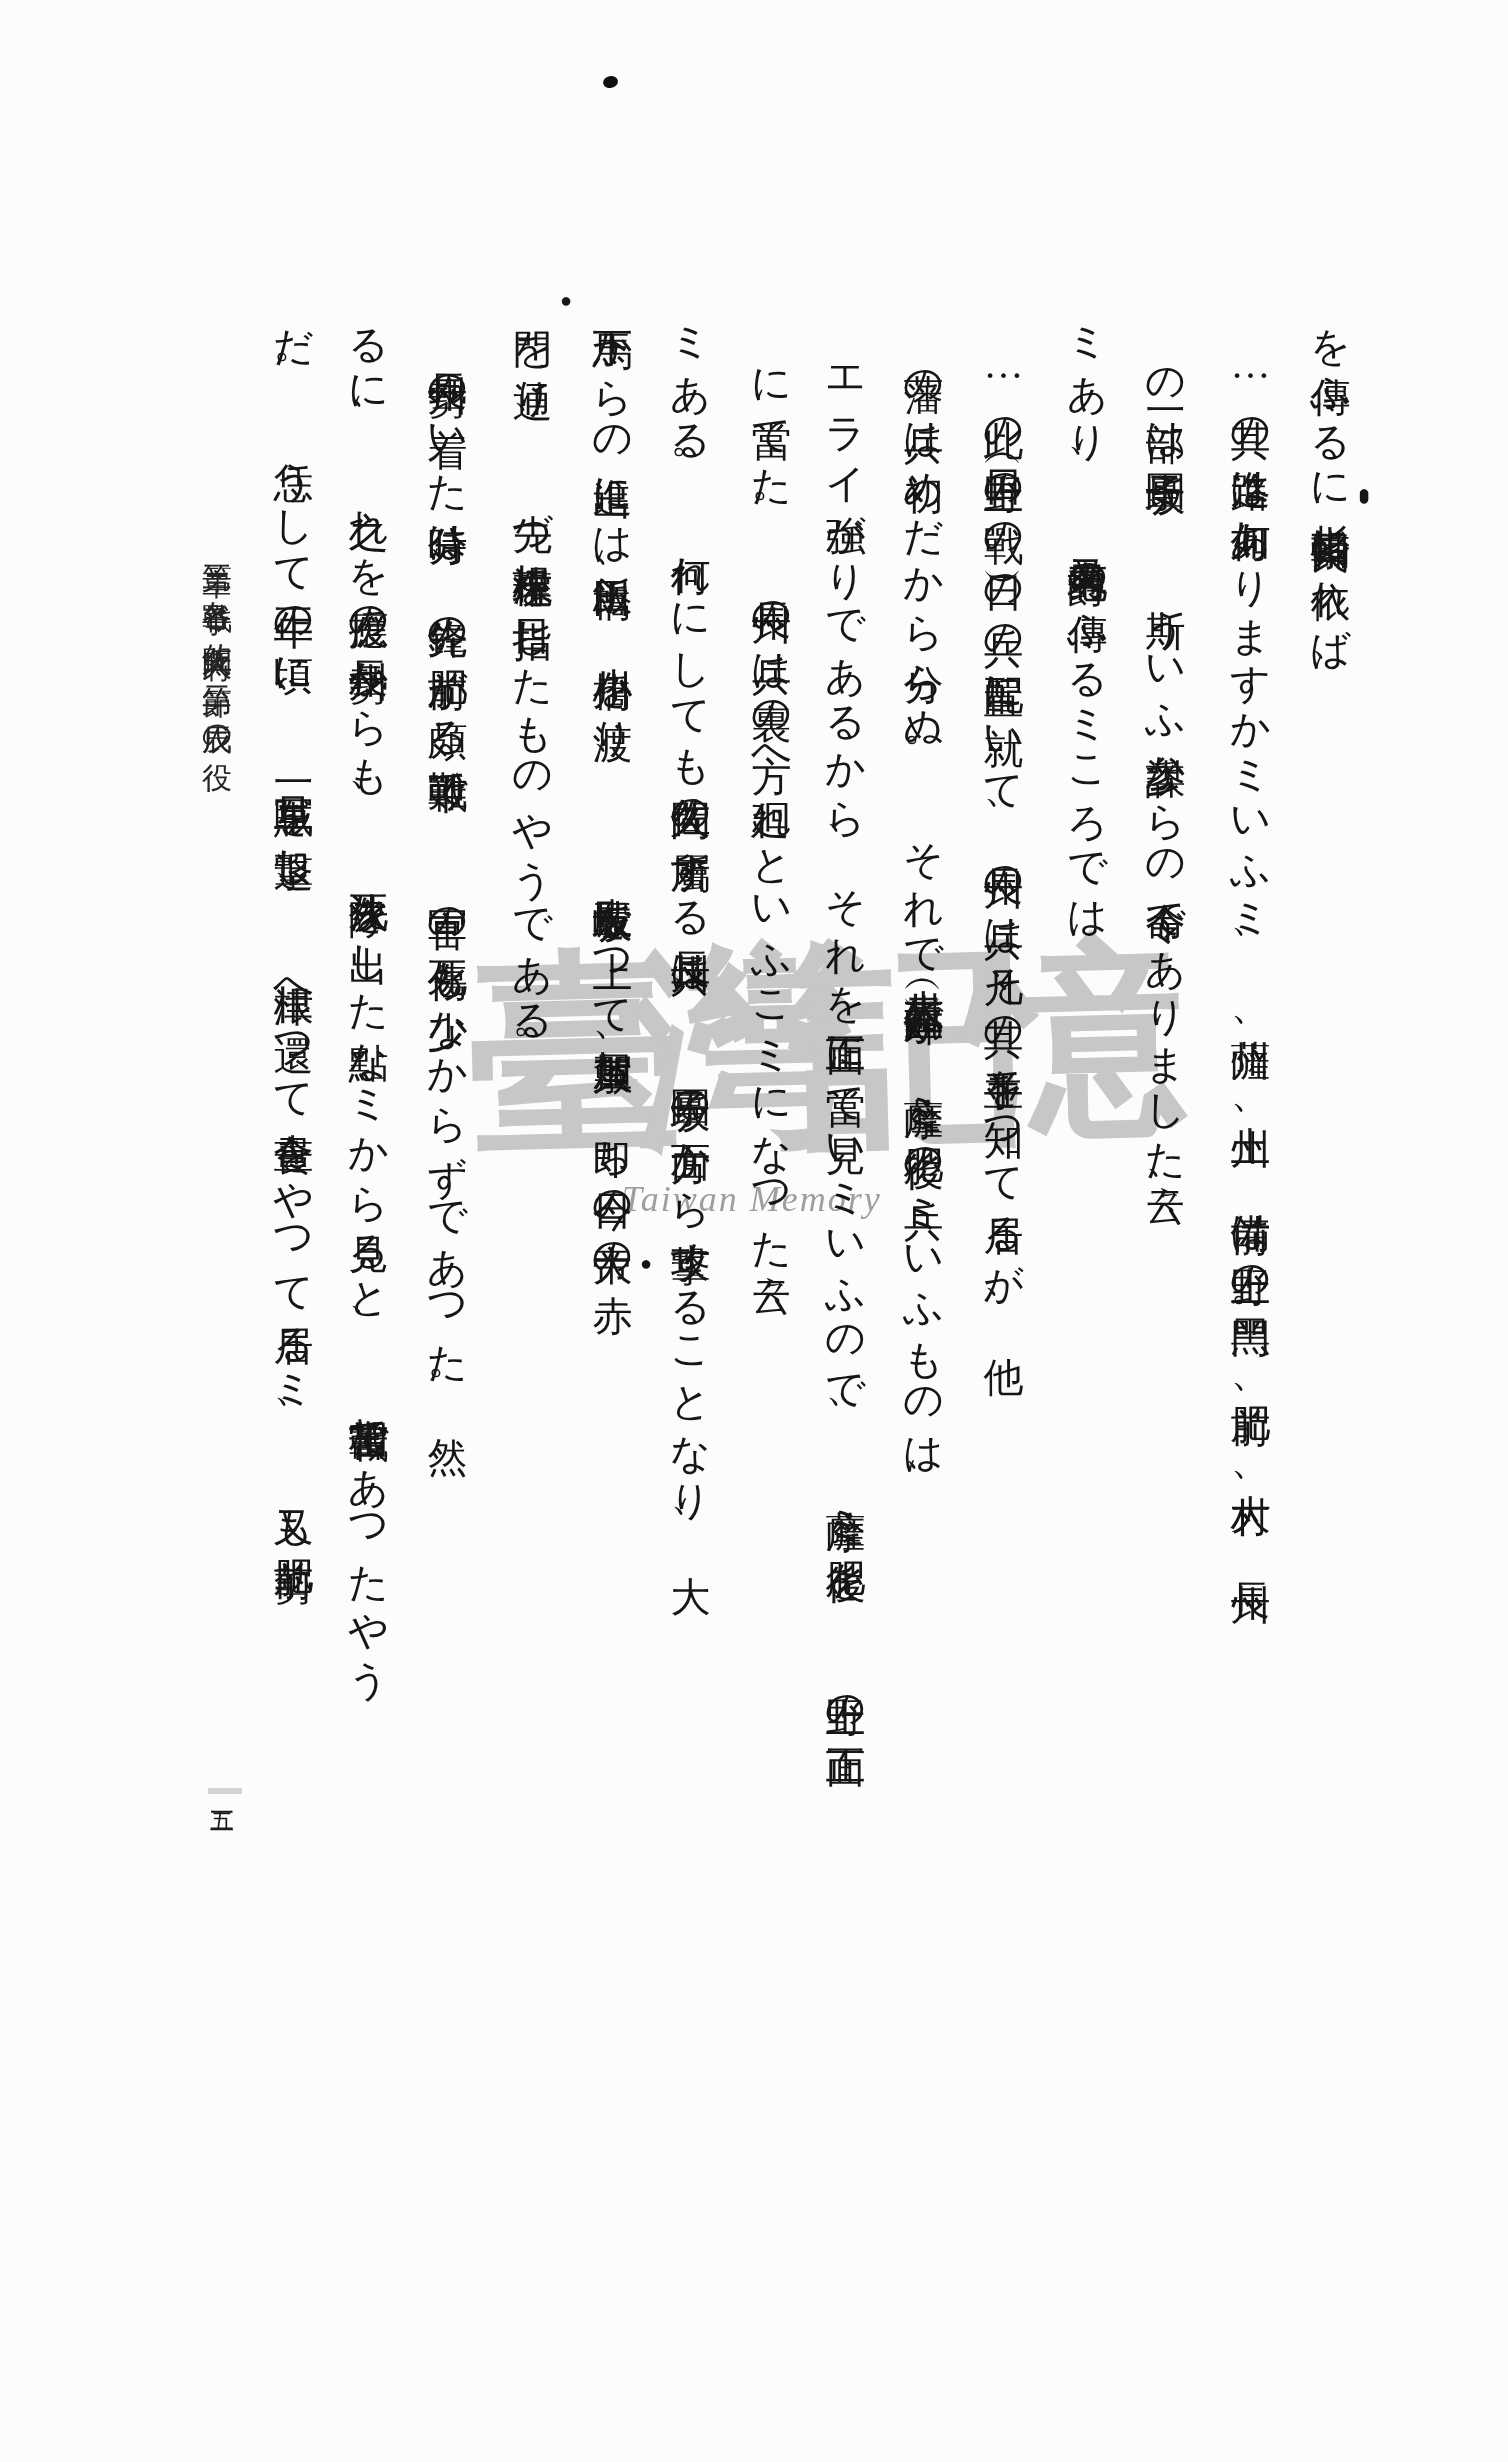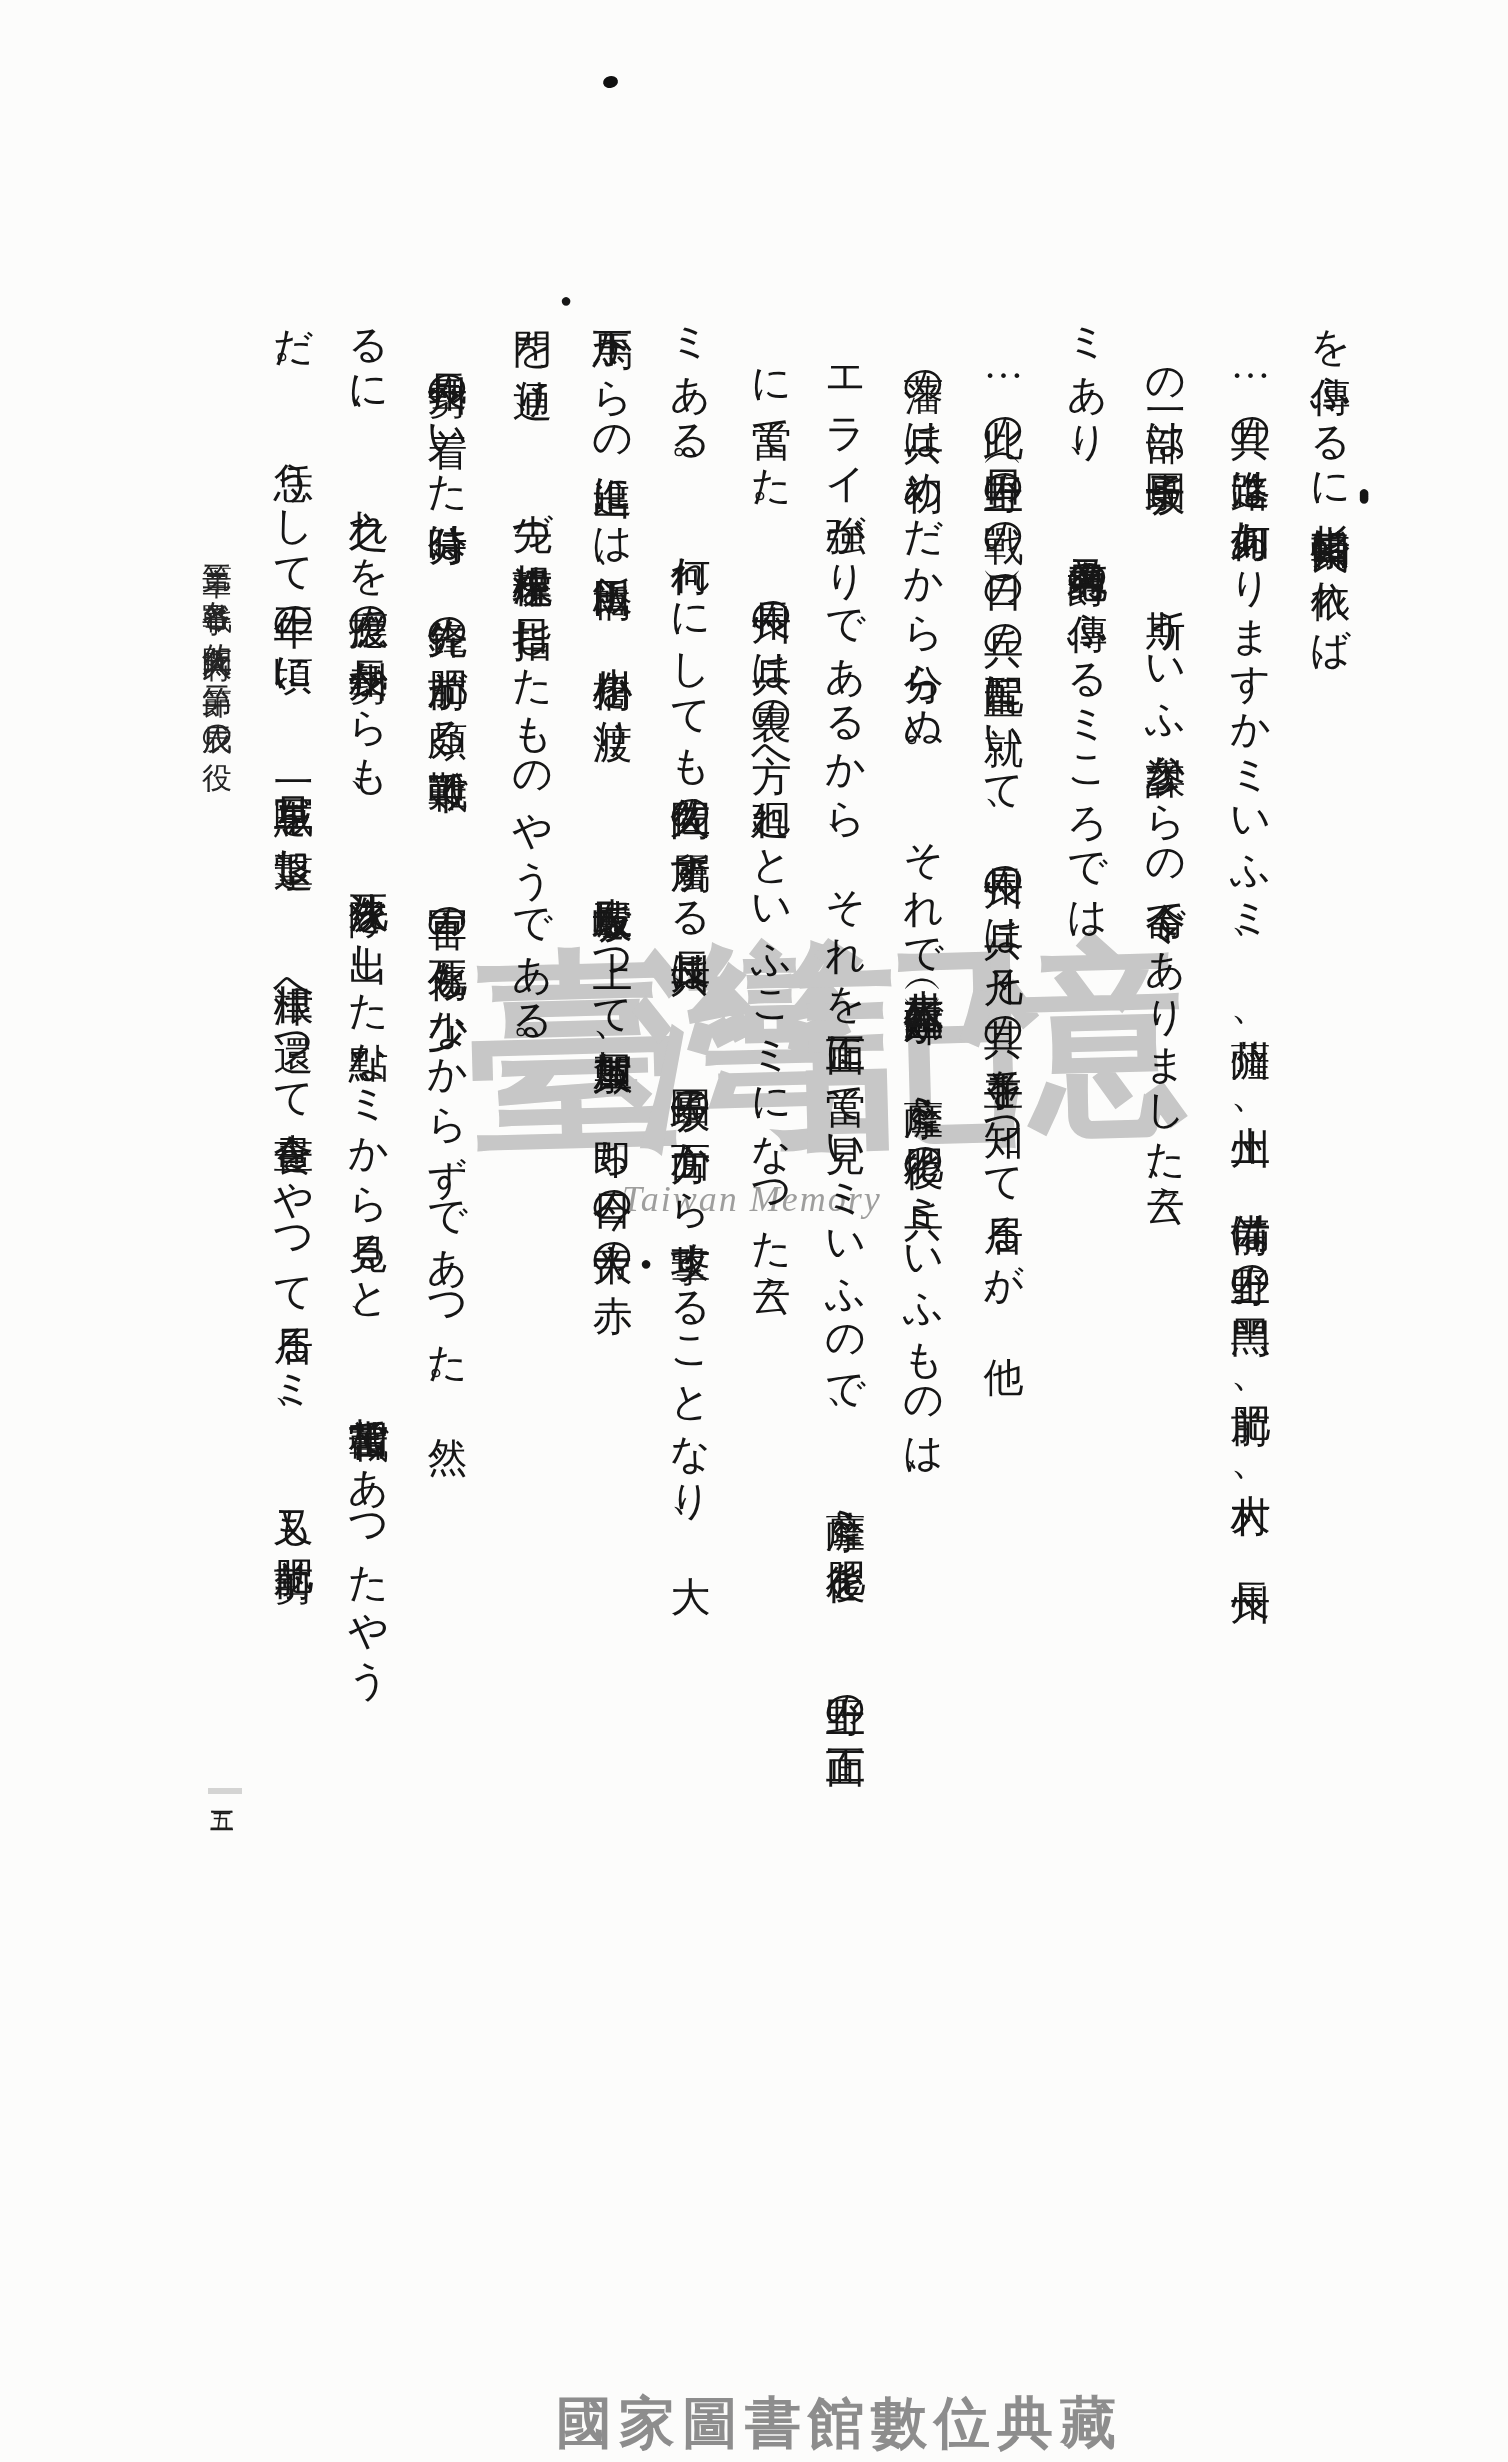--- a/index.html
+++ b/index.html
@@ -96,15 +96,14 @@
   <div class="tcol indent" style="left:427px"><span>長州勢の着いた時分は、先鋒の肥前が頗る難戰中で、　官軍の死傷も少なからずであつた。然</span></div>
 
   <div class="tcol" style="left:348px"><span>るに、　之れを應援の長州勢からも、　決死隊を出した點なミ゙から見ると、　相當苦戰であつたやう</span></div>
 
   <div class="tcol" style="left:273px"><span>だ。　恁うして正午の頃に、　一旦賊軍を撃退し、　根津へ還つて晝食をやつて居るミ、　又も肥前勢</span></div>
 
   <div class="vheader">第三章　各戰爭と佐久間大將　第二節　戊辰の役</div>
   <div class="smudge"></div>
   <div class="pagenum">一二五</div>
 
-  <div class="footerwm">國家圖書館數位典藏</div>
 
 </div>
 
 </body></html>

